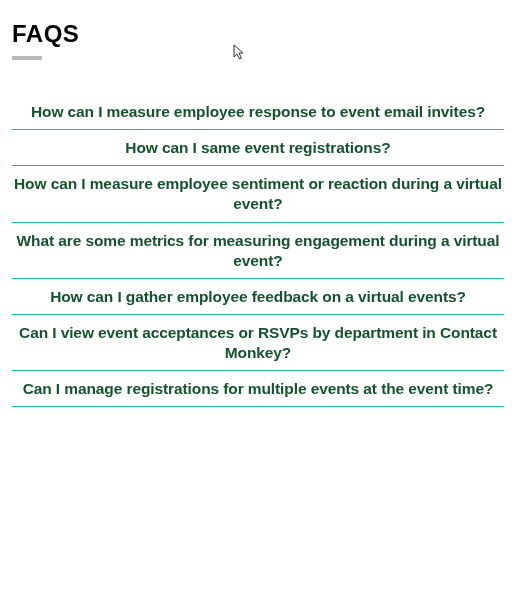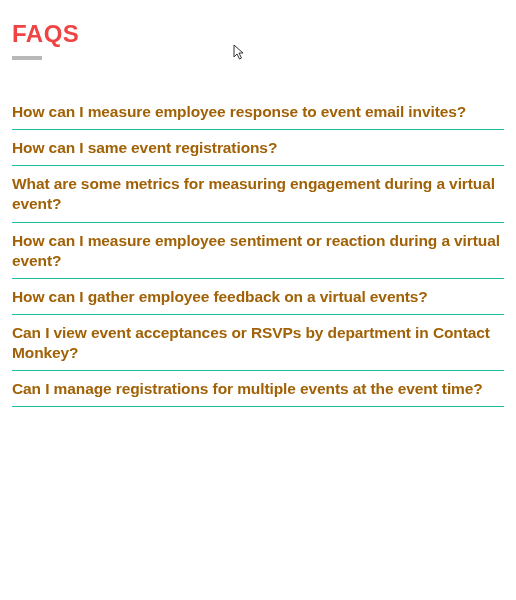--- a/index.html
+++ b/index.html
@@ -9,45 +9,46 @@
   }
   body {
     width: 516px;
     height: 600px;
     background: #ffffff;
     font-family: -apple-system, BlinkMacSystemFont, "Segoe UI", Helvetica, Arial, sans-serif;
     padding: 20px 12px 12px 12px;
     position: relative;
   }
   .heading {
-    color: #ef4444;
+    color: #000000;
     font-size: 24px;
     font-weight: 700;
     letter-spacing: 0.5px;
     margin-bottom: 8px;
   }
   .underline {
     width: 30px;
     height: 4px;
     background: #b8b8b8;
     margin-bottom: 42px;
   }
   .faq-list {
     display: flex;
     flex-direction: column;
   }
   .faq-item {
-    color: #a16207;
+    color: #14532d;
     font-size: 15.5px;
     font-weight: 700;
     line-height: 1.3;
     padding: 8px 0 7px 0;
     border-bottom: 1px solid #1cbfa5;
     cursor: pointer;
     letter-spacing: -0.1px;
+    text-align: center;
   }
   .faq-item:first-child {
     padding-top: 0;
   }
   .cursor {
     position: absolute;
     top: 44px;
     left: 233px;
     width: 14px;
     height: 18px;
@@ -56,22 +57,22 @@
 </style>
 </head>
 <body>
 
 <h1 class="heading">FAQS</h1>
 <div class="underline"></div>
 
 <div class="faq-list">
   <div class="faq-item">How can I measure employee response to event email invites?</div>
   <div class="faq-item">How can I same event registrations?</div>
+  <div class="faq-item">How can I measure employee sentiment or reaction during a virtual event?</div>
   <div class="faq-item">What are some metrics for measuring engagement during a virtual event?</div>
-  <div class="faq-item">How can I measure employee sentiment or reaction during a virtual event?</div>
   <div class="faq-item">How can I gather employee feedback on a virtual events?</div>
   <div class="faq-item">Can I view event acceptances or RSVPs by department in Contact Monkey?</div>
   <div class="faq-item">Can I manage registrations for multiple events at the event time?</div>
 </div>
 
 <svg class="cursor" viewBox="0 0 14 18">
   <path d="M1 1 L1 13 L4 10 L6.5 15 L8.5 14 L6 9 L10 9 Z" fill="none" stroke="#333" stroke-width="1"></path>
 </svg>
 
 </body></html>

